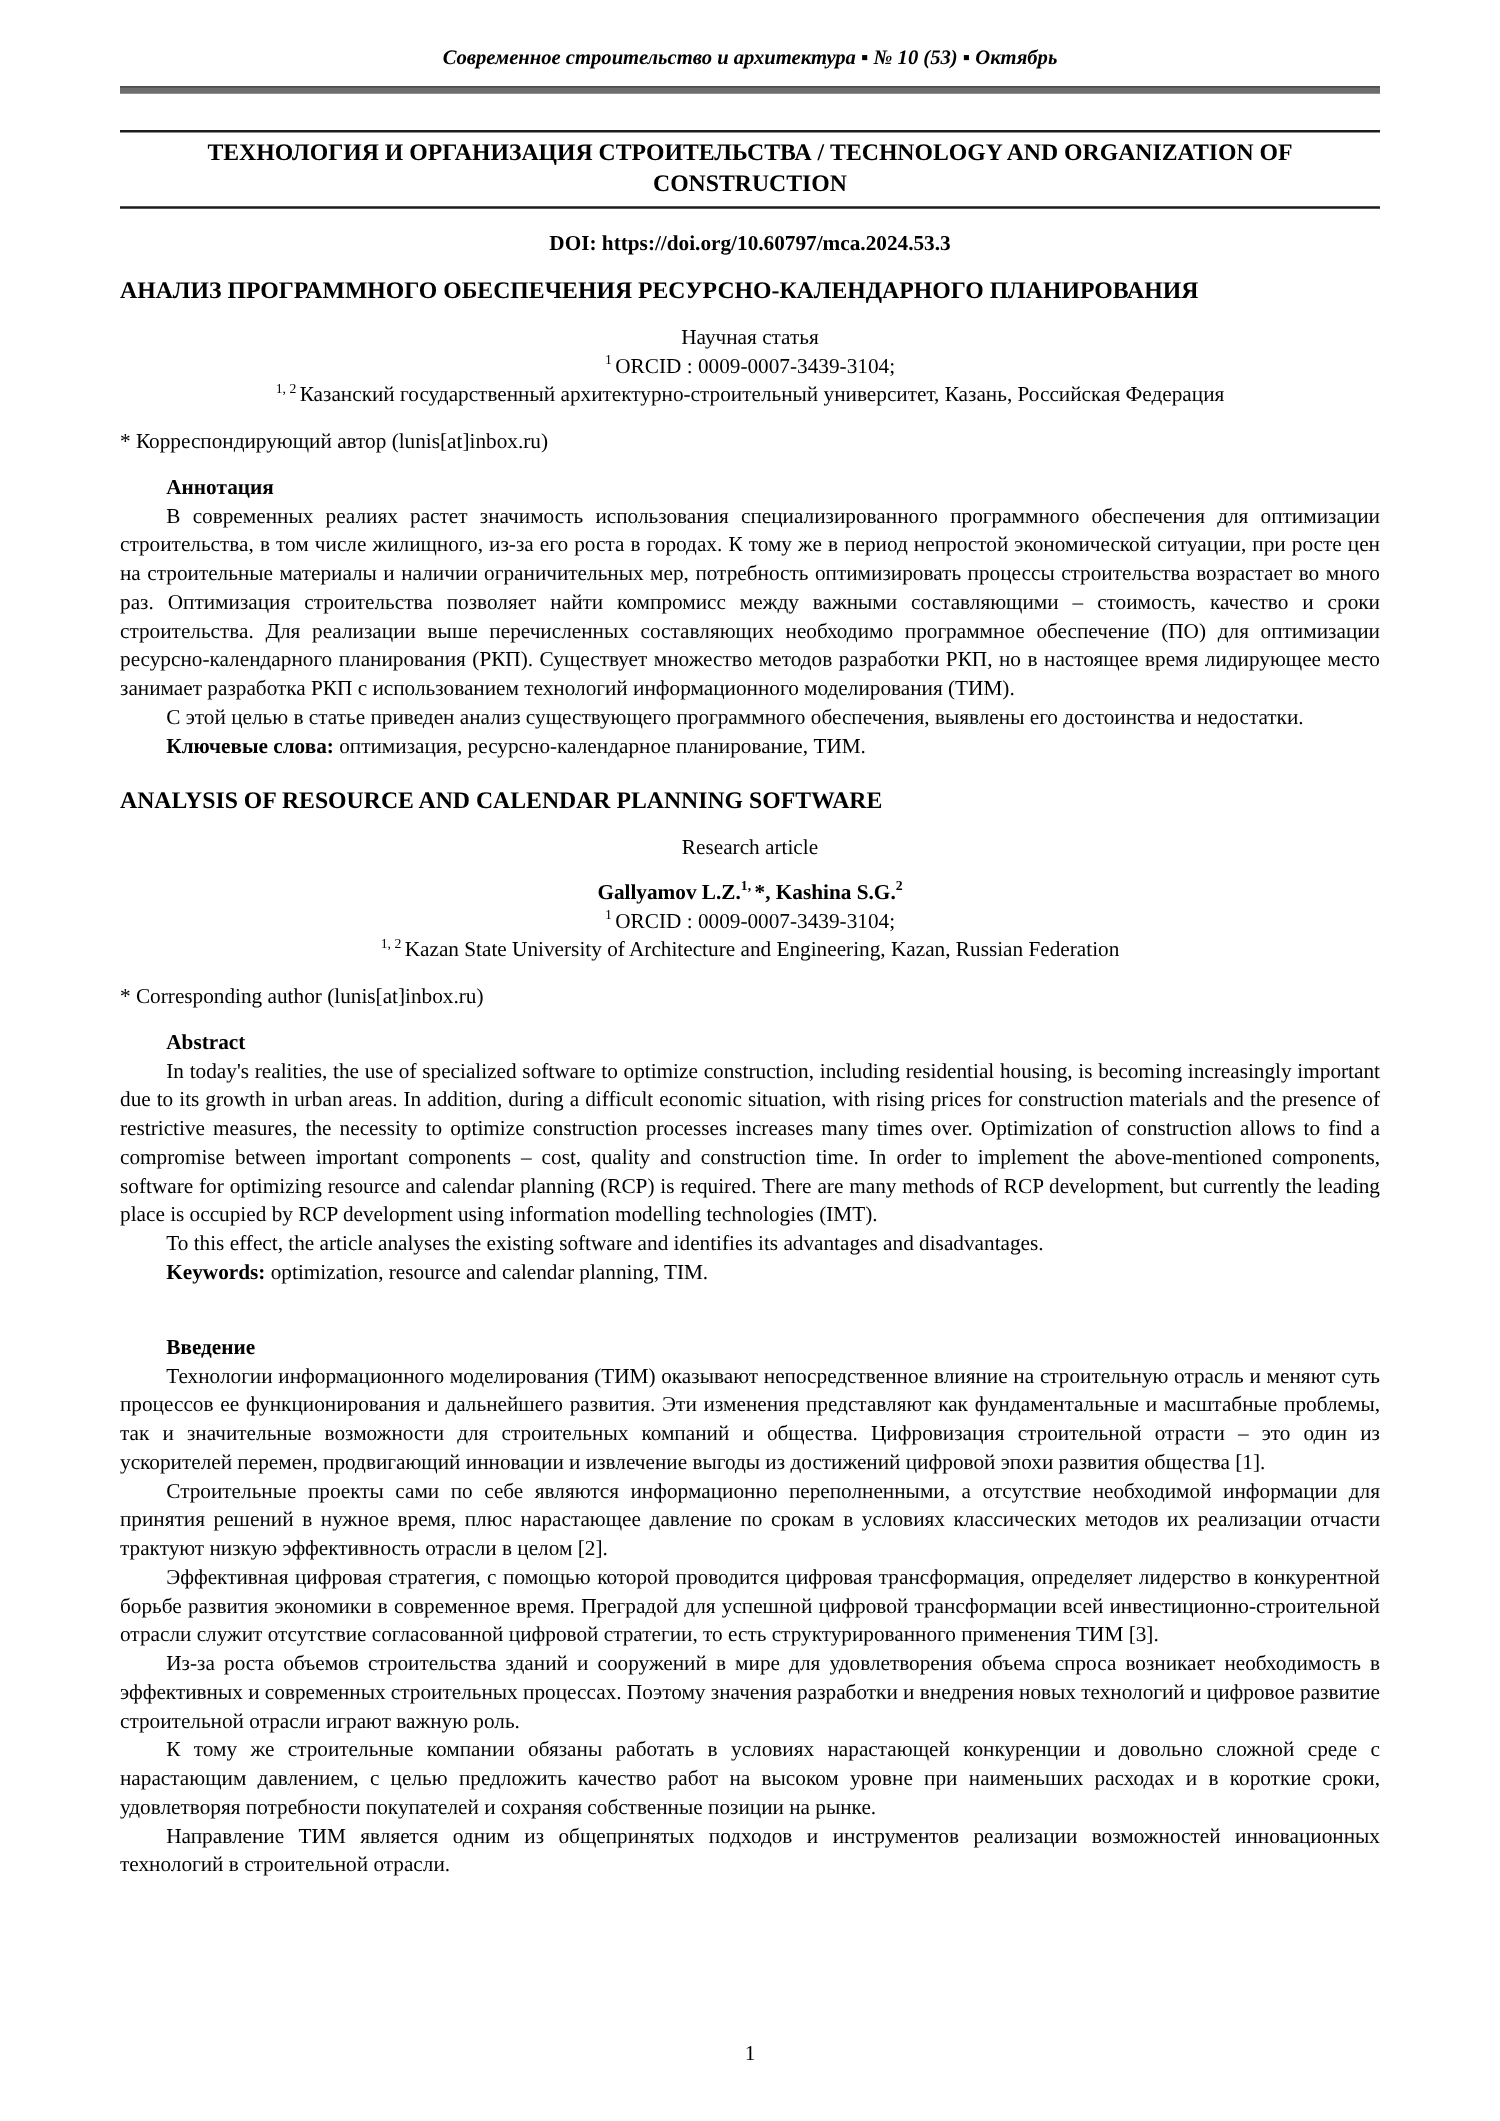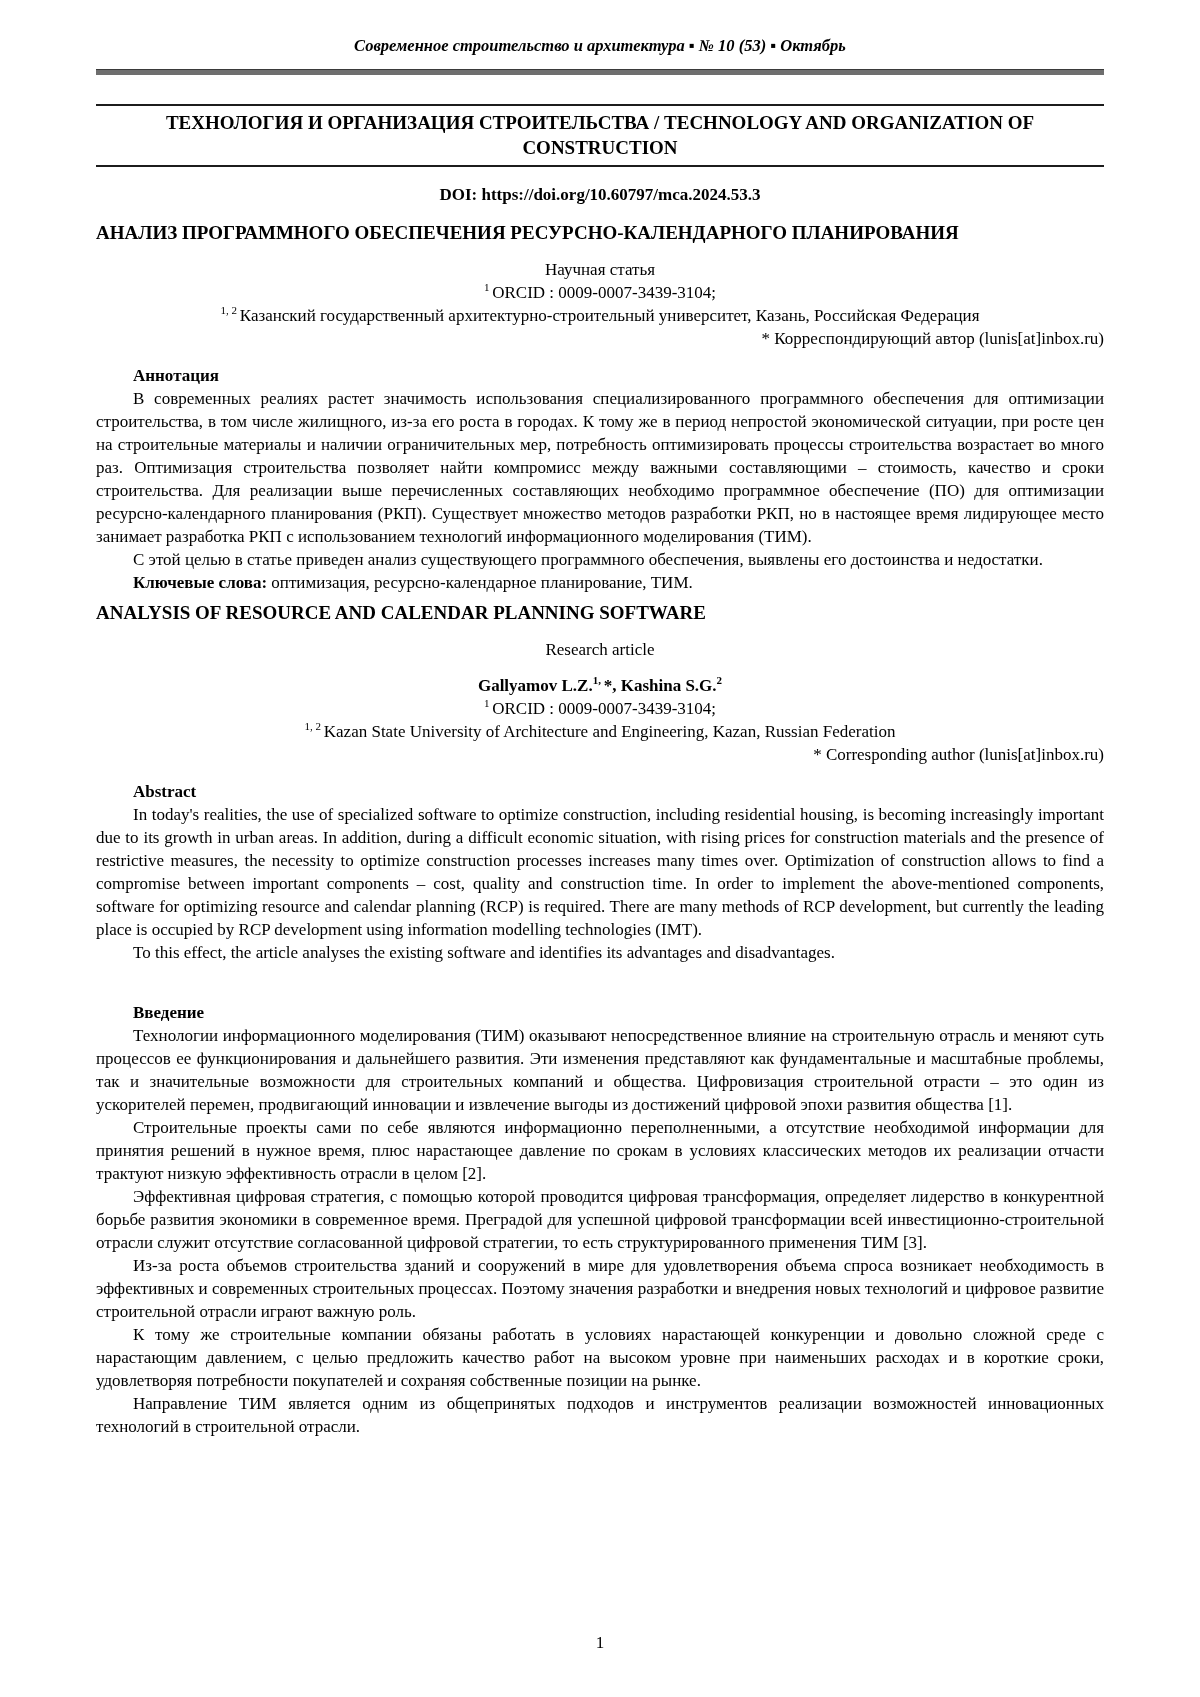--- a/index.html
+++ b/index.html
@@ -63,22 +63,22 @@
     font-weight: bold;
     font-size: 17px;
     line-height: 22px;
   }
   .meta-line {
     text-align: center;
     font-size: 17px;
     line-height: 23px;
   }
   .corresponding-line {
-    margin-top: 0;
-    text-align: right;
+    margin-top: 14px;
+    text-align: left;
     font-size: 17px;
     line-height: 23px;
   }
   sup {
     font-size: 11px;
     line-height: 0;
     vertical-align: super;
   }
   .para-heading {
     margin-top: 14px;
@@ -93,21 +93,21 @@
     text-indent: 37px;
     font-size: 17px;
     line-height: 23px;
   }
   .keywords-line {
     text-indent: 37px;
     font-size: 17px;
     line-height: 23px;
   }
   .keywords-line .kw-label { font-weight: bold; }
-  .block-gap-lg { margin-top: 7px; }
+  .block-gap-lg { margin-top: 21px; }
   .intro-gap { margin-top: 37px; }
   .page-number {
     position: absolute;
     left: 0; right: 0;
     bottom: 44px;
     text-align: center;
     font-size: 17px;
   }
 </style>
 </head>
@@ -147,20 +147,21 @@
 
     <div class="meta-line"><sup>1 </sup><span>ORCID : 0009-0007-3439-3104;</span></div>
 
     <div class="meta-line"><sup>1, 2 </sup><span>Kazan State University of Architecture and Engineering, Kazan, Russian Federation</span></div>
 
     <div class="corresponding-line">* Corresponding author (lunis[at]inbox.ru)</div>
 
     <div class="para-heading">Abstract</div>
     <p class="para">In today's realities, the use of specialized software to optimize construction, including residential housing, is becoming increasingly important due to its growth in urban areas. In addition, during a difficult economic situation, with rising prices for construction materials and the presence of restrictive measures, the necessity to optimize construction processes increases many times over. Optimization of construction allows to find a compromise between important components – cost, quality and construction time. In order to implement the above-mentioned components, software for optimizing resource and calendar planning (RCP) is required. There are many methods of RCP development, but currently the leading place is occupied by RCP development using information modelling technologies (IMT).</p>
     <p class="para">To this effect, the article analyses the existing software and identifies its advantages and disadvantages.</p>
+    <div class="keywords-line"><span class="kw-label">Keywords: </span><span>optimization, resource and calendar planning, TIM.</span></div>
 
     <div class="para-heading intro-gap">Введение</div>
     <p class="para">Технологии информационного моделирования (ТИМ) оказывают непосредственное влияние на строительную отрасль и меняют суть процессов ее функционирования и дальнейшего развития. Эти изменения представляют как фундаментальные и масштабные проблемы, так и значительные возможности для строительных компаний и общества. Цифровизация строительной отрасти – это один из ускорителей перемен, продвигающий инновации и извлечение выгоды из достижений цифровой эпохи развития общества [1].</p>
     <p class="para">Строительные проекты сами по себе являются информационно переполненными, а отсутствие необходимой информации для принятия решений в нужное время, плюс нарастающее давление по срокам в условиях классических методов их реализации отчасти трактуют низкую эффективность отрасли в целом [2].</p>
     <p class="para">Эффективная цифровая стратегия, с помощью которой проводится цифровая трансформация, определяет лидерство в конкурентной борьбе развития экономики в современное время. Преградой для успешной цифровой трансформации всей инвестиционно-строительной отрасли служит отсутствие согласованной цифровой стратегии, то есть структурированного применения ТИМ [3].</p>
     <p class="para">Из-за роста объемов строительства зданий и сооружений в мире для удовлетворения объема спроса возникает необходимость в эффективных и современных строительных процессах. Поэтому значения разработки и внедрения новых технологий и цифровое развитие строительной отрасли играют важную роль.</p>
     <p class="para">К тому же строительные компании обязаны работать в условиях нарастающей конкуренции и довольно сложной среде с нарастающим давлением, с целью предложить качество работ на высоком уровне при наименьших расходах и в короткие сроки, удовлетворяя потребности покупателей и сохраняя собственные позиции на рынке.</p>
     <p class="para">Направление ТИМ является одним из общепринятых подходов и инструментов реализации возможностей инновационных технологий в строительной отрасли.</p>
 
   </div>

